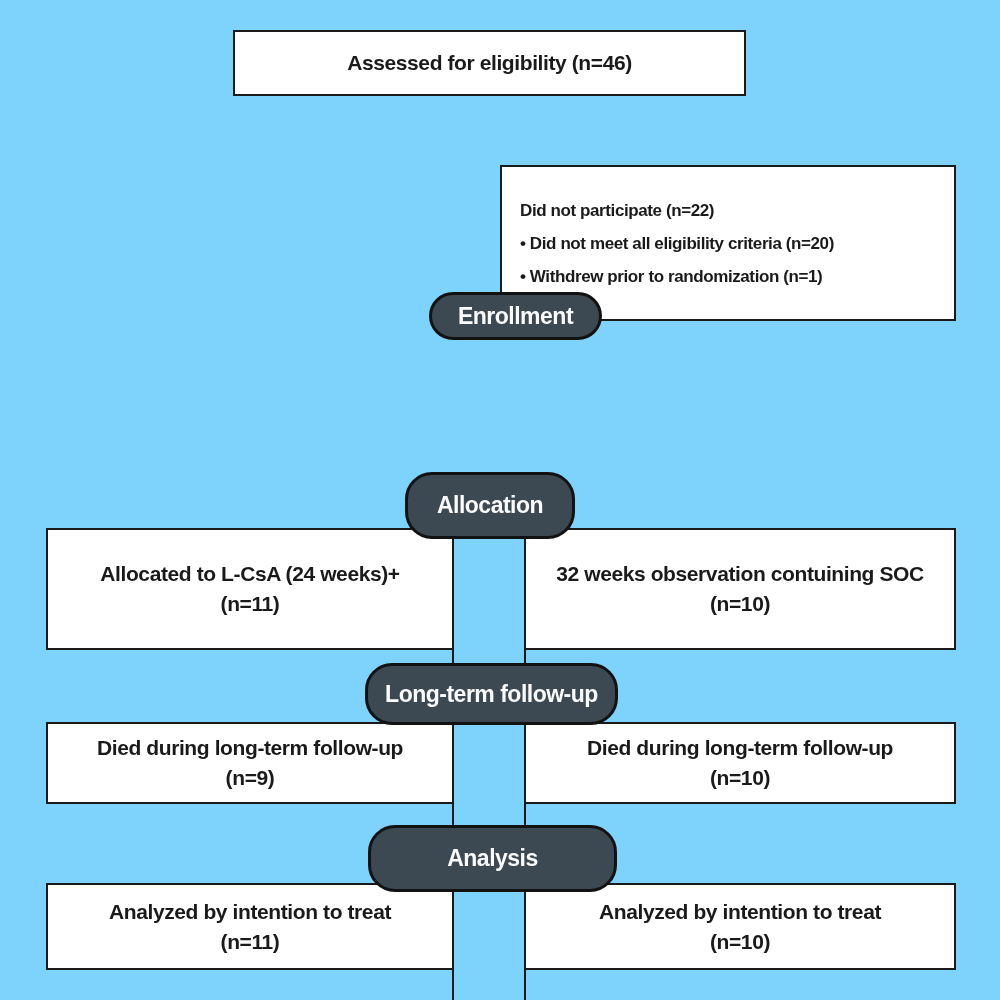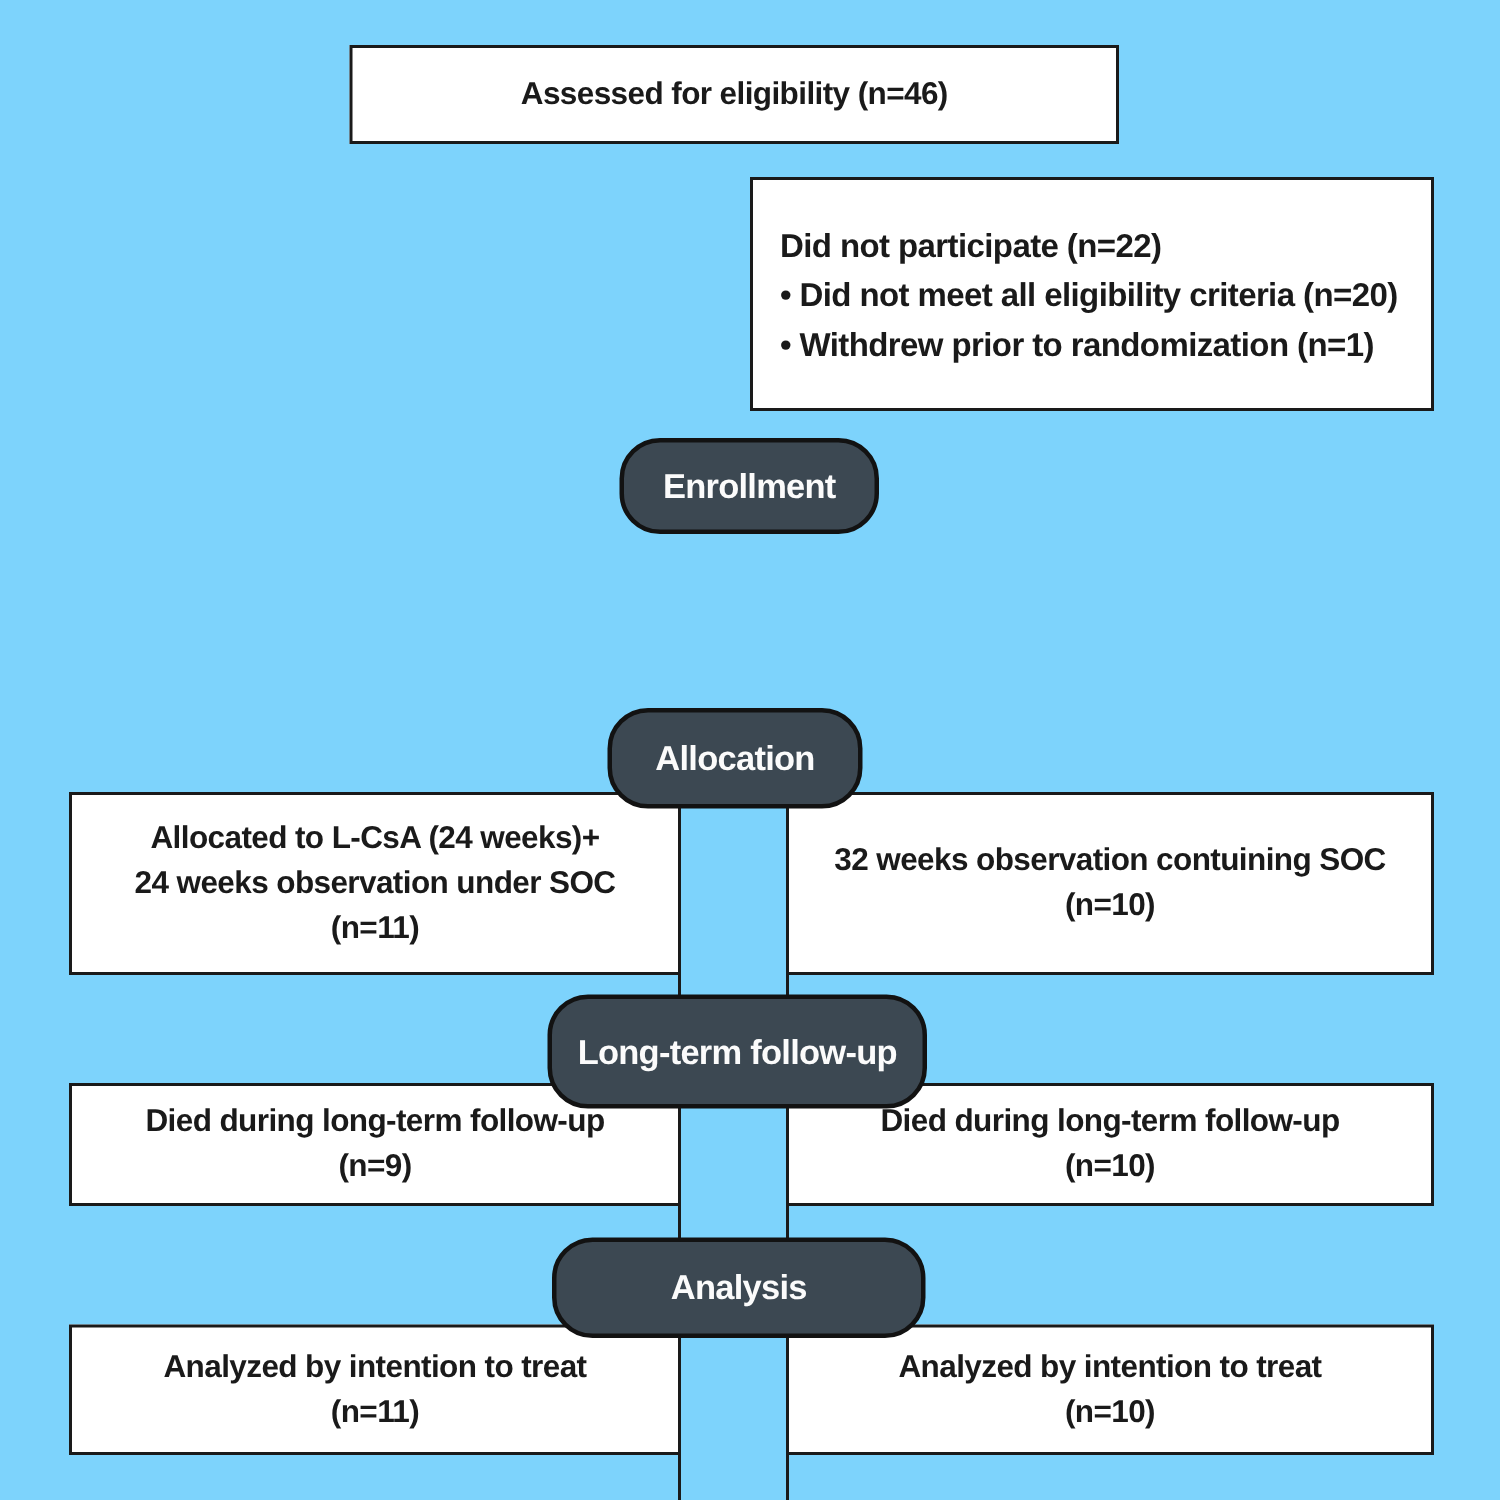--- a/index.html
+++ b/index.html
@@ -38,21 +38,22 @@
     letter-spacing: -0.4px;
     line-height: 30px;
     z-index: 1;
   }
   .box .line { white-space: nowrap; }
   .box.excluded {
     align-items: flex-start;
     text-align: left;
     padding-left: 18px;
     line-height: 33px;
-    font-size: 22px;
+    font-size: 17px;
+    margin-top: 47px;
   }
   .pill {
     position: absolute;
     box-sizing: border-box;
     background: #3C4852;
     border: 3px solid #121212;
     border-radius: 27px;
     display: flex;
     align-items: center;
     justify-content: center;
@@ -75,40 +76,39 @@
   <div class="box" style="left:233px; top:30px; width:513px; height:66px;">
     <div class="line">Assessed for eligibility (n=46)</div>
   </div>
 
   <div class="box excluded" style="left:500px; top:118px; width:456px; height:156px;">
     <div class="line">Did not participate (n=22)</div>
     <div class="line">• Did not meet all eligibility criteria (n=20)</div>
     <div class="line">• Withdrew prior to randomization (n=1)</div>
   </div>
 
-  <div class="pill" style="left:413px; top:292px; width:173px; height:64px;">
+  <div class="pill" style="left:429px; top:292px; width:173px; height:48px;">
     <span>Enrollment</span>
   </div>
 
 
   <div class="pill" style="left:405px; top:472px; width:170px; height:67px;">
     <span>Allocation</span>
   </div>
 
   <div class="box" style="left:46px; top:528px; width:408px; height:122px;">
     <div class="line">Allocated to L-CsA (24 weeks)+</div>
-    <div class="line">24 weeks observation under SOC</div>
     <div class="line">(n=11)</div>
   </div>
   <div class="box" style="left:524px; top:528px; width:432px; height:122px;">
     <div class="line">32 weeks observation contuining SOC</div>
     <div class="line">(n=10)</div>
   </div>
 
-  <div class="pill" style="left:365px; top:663px; width:253px; height:76px;">
+  <div class="pill" style="left:365px; top:663px; width:253px; height:62px;">
     <span>Long-term follow-up</span>
   </div>
 
   <div class="box" style="left:46px; top:722px; width:408px; height:82px;">
     <div class="line">Died during long-term follow-up</div>
     <div class="line">(n=9)</div>
   </div>
   <div class="box" style="left:524px; top:722px; width:432px; height:82px;">
     <div class="line">Died during long-term follow-up</div>
     <div class="line">(n=10)</div>

